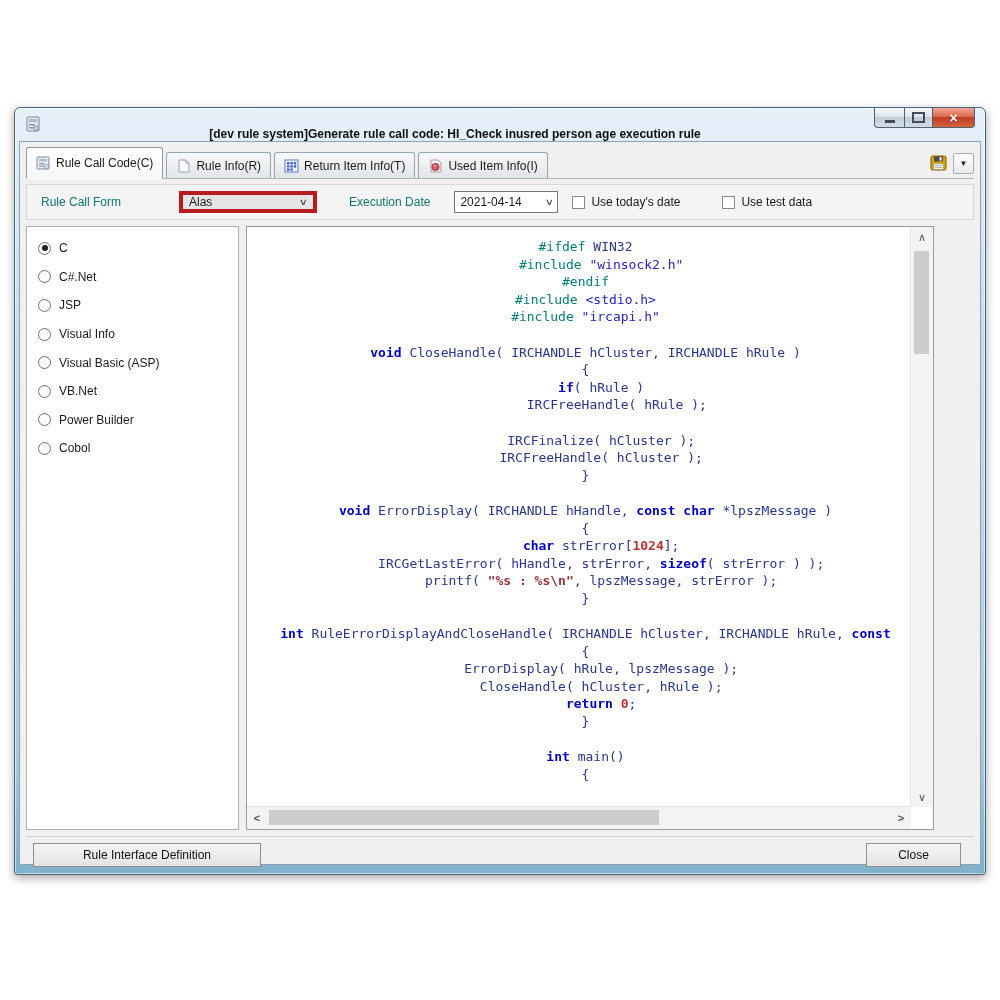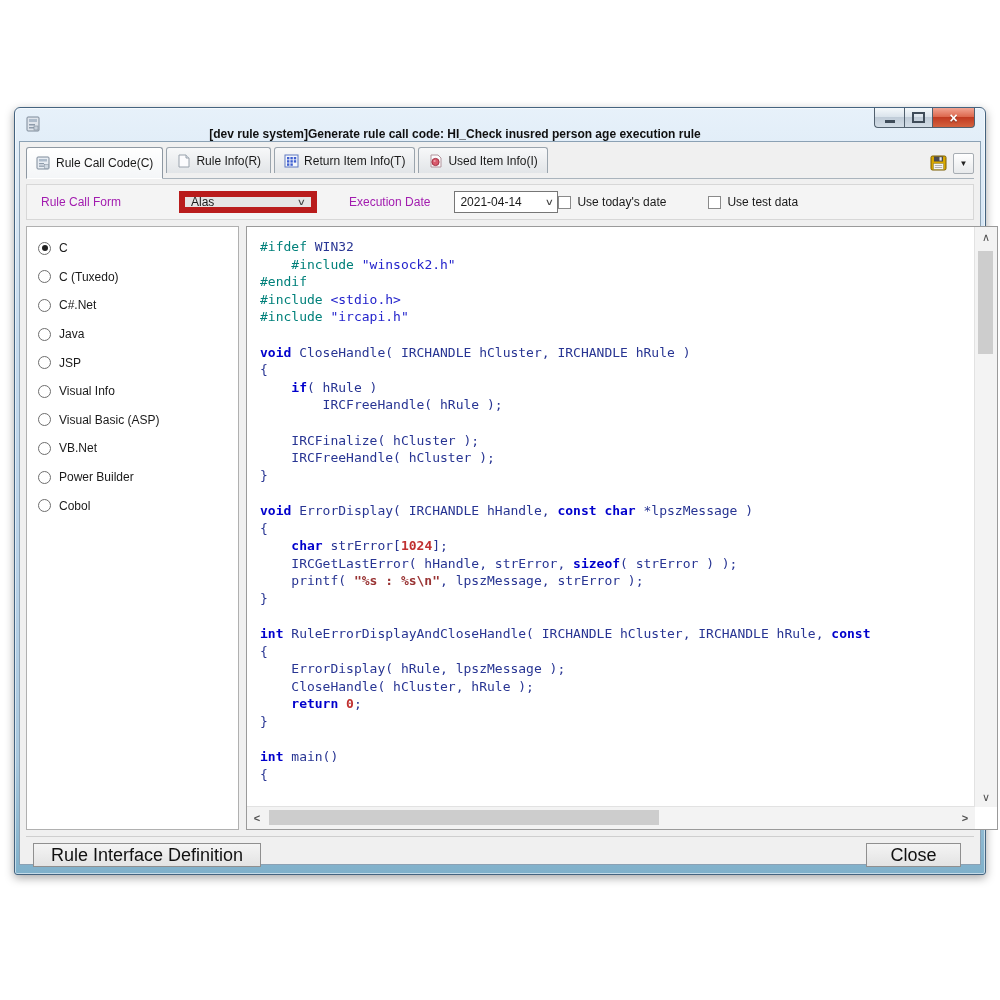--- a/index.html
+++ b/index.html
@@ -24,57 +24,57 @@
     background:linear-gradient(180deg,#f2a492,#dd6a50 45%,#c13b22 50%,#d4623e);}
   .glyph-min{width:10px;height:3px;background:#3f4c59;margin-top:7px;}
   .glyph-max{width:9px;height:7px;border:2px solid #3f4c59;background:transparent;}
   .glyph-close{color:#fff;font-weight:bold;font-size:14px;line-height:1;text-shadow:0 1px 1px rgba(0,0,0,.4);}
 
   .client{position:absolute;left:4px;right:4px;top:33px;bottom:9px;background:#f0f0f0;
     border:1px solid #8ba1b4;}
 
   
   .tabstrip{position:absolute;left:6px;right:6px;top:5px;height:31px;border-bottom:1px solid #aab4bd;}
-  .tabs{position:absolute;left:0;bottom:0;display:flex;}
+  .tabs{position:absolute;left:0;bottom:0;display:flex;align-items:flex-end;}
   .tab{display:flex;align-items:center;gap:5px;height:25px;padding:0 9px;margin-right:3px;
     border:1px solid #9aa4ad;border-bottom:none;border-radius:3px 3px 0 0;
     background:linear-gradient(180deg,#f7f8f9,#e2e5e8);cursor:default;white-space:nowrap;}
   .tab.active{height:30px;background:linear-gradient(180deg,#ffffff,#f4f6f8);
     border-color:#8e98a2;margin-bottom:-1px;border-bottom:1px solid #ffffff;font-weight:normal;}
   .tab-ico{width:15px;height:14px;flex:0 0 auto;}
   .tab-right{position:absolute;right:0;bottom:4px;display:flex;align-items:center;gap:4px;}
   .save-btn{width:22px;height:22px;display:flex;align-items:center;justify-content:center;background:transparent;border:none;}
   .drop-btn{width:21px;height:21px;border:1px solid #a7adb3;border-radius:2px;
     background:linear-gradient(180deg,#ffffff,#e7e9eb);display:flex;align-items:center;justify-content:center;
     font-size:8px;color:#222;}
 
   
   .toolbar{position:absolute;left:6px;right:6px;top:42px;height:36px;background:#f4f4f4;
     border:1px solid #d7d7d7;display:flex;align-items:center;box-sizing:border-box;}
-  .tb-label{margin-left:14px;color:#a21caf;}
-  .tb-select{margin-left:58px;width:138px;height:22px;background:#e5e5e5;border:6px solid #b91c1c;
+  .tb-label{margin-left:14px;color:#0f766e;}
+  .tb-select{margin-left:58px;width:138px;height:22px;background:#e5e5e5;border:4px solid #b91c1c;
     display:flex;align-items:center;justify-content:space-between;padding:0 6px;box-sizing:border-box;}
   .tb-date-label{margin-left:32px;}
   .tb-date{margin-left:24px;width:104px;height:22px;background:#ffffff;border:1px solid #767676;
     display:flex;align-items:center;justify-content:space-between;padding:0 5px;box-sizing:border-box;}
   .chev{font-size:9px;color:#444;transform:scaleX(1.4);}
-  .cb-group{display:flex;align-items:center;gap:6px;}
+  .cb-group{display:flex;align-items:center;margin-left:14px;gap:6px;}
   .cb-group.second{margin-left:42px;align-items:flex-end;}
   .checkbox{width:13px;height:13px;background:#fff;border:1px solid #8a8a8a;box-sizing:border-box;}
 
   
   .lang-panel{position:absolute;left:6px;top:84px;width:213px;height:604px;background:#ffffff;
     border:1px solid #b0b0b0;box-sizing:border-box;overflow:hidden;}
   .lang-item{display:flex;align-items:center;gap:8px;height:28.6px;margin-left:11px;cursor:default;}
   .radio{width:13px;height:13px;border:1px solid #6e6e6e;border-radius:50%;background:#fff;
     box-sizing:border-box;position:relative;flex:0 0 auto;}
   .radio.sel::after{content:"";position:absolute;left:2.5px;top:2.5px;width:6px;height:6px;border-radius:50%;background:#202020;}
 
-  .code-panel{position:absolute;left:226px;top:84px;width:752px;height:604px;background:#ffffff;
-    border:1px solid #9a9a9a;box-sizing:border-box;}
+  .code-panel{position:absolute;left:226px;top:84px;width:688px;height:604px;background:#ffffff;
+    border:1px solid #9a9a9a;box-sizing:border-box;text-align:center;}
   .code-view{position:absolute;left:0;top:0;right:22px;bottom:22px;overflow:hidden;
     padding:11px 0 0 13px;font-family:"DejaVu Sans Mono",monospace;font-size:13px;line-height:17.6px;
     white-space:pre;}
   .tok-pp{color:var(--tok-pp);}
   .tok-kw{color:var(--tok-kw);font-weight:bold;}
   .tok-txt{color:var(--tok-txt);}
   .tok-str{color:var(--tok-str);font-weight:bold;}
   .tok-num{color:var(--tok-num);font-weight:bold;}
   .tok-inc{color:var(--tok-inc);}
 
@@ -85,21 +85,21 @@
   .vscroll .sb-arrow{width:22px;height:20px;left:0;}
   .hscroll .sb-arrow{height:22px;width:20px;top:0;font-weight:bold;}
   .v-up{top:0;} .v-down{bottom:0;} .h-left{left:0;} .h-right{right:0;}
   .v-thumb{position:absolute;left:3px;width:15px;top:24px;height:103px;background:#cdcdcd;}
   .h-thumb{position:absolute;top:3px;height:15px;left:22px;width:390px;background:#cdcdcd;}
 
   
   .footer-sep{position:absolute;left:6px;right:6px;top:694px;border-top:1px solid #cfcfcf;}
   .btn{position:absolute;top:701px;height:24px;border:1px solid #8f8f8f;
     background:linear-gradient(180deg,#f4f4f4,#e3e3e3);display:flex;align-items:center;justify-content:center;
-    font-size:18px;color:#111;box-sizing:border-box;}
+    font-size:12px;color:#111;box-sizing:border-box;}
   .btn-rid{left:13px;width:228px;}
   .btn-close{right:19px;width:95px;}
 
   svg{display:block;}
 </style>
 </head>
 <body>
 
 <div class="window">
 
@@ -222,29 +222,21 @@
     </div>
 
     <div class="lang-panel">
       <div id="lang-list" style="padding-top:7px;">
           <div class="lang-item">
             <span class="radio sel"></span>
             <span>C</span>
           </div>
           <div class="lang-item">
             <span class="radio"></span>
-            <span>C (Tuxedo)</span>
-          </div>
-          <div class="lang-item">
-            <span class="radio"></span>
             <span>C#.Net</span>
-          </div>
-          <div class="lang-item">
-            <span class="radio"></span>
-            <span>Java</span>
           </div>
           <div class="lang-item">
             <span class="radio"></span>
             <span>JSP</span>
           </div>
           <div class="lang-item">
             <span class="radio"></span>
             <span>Visual Info</span>
           </div>
           <div class="lang-item">

